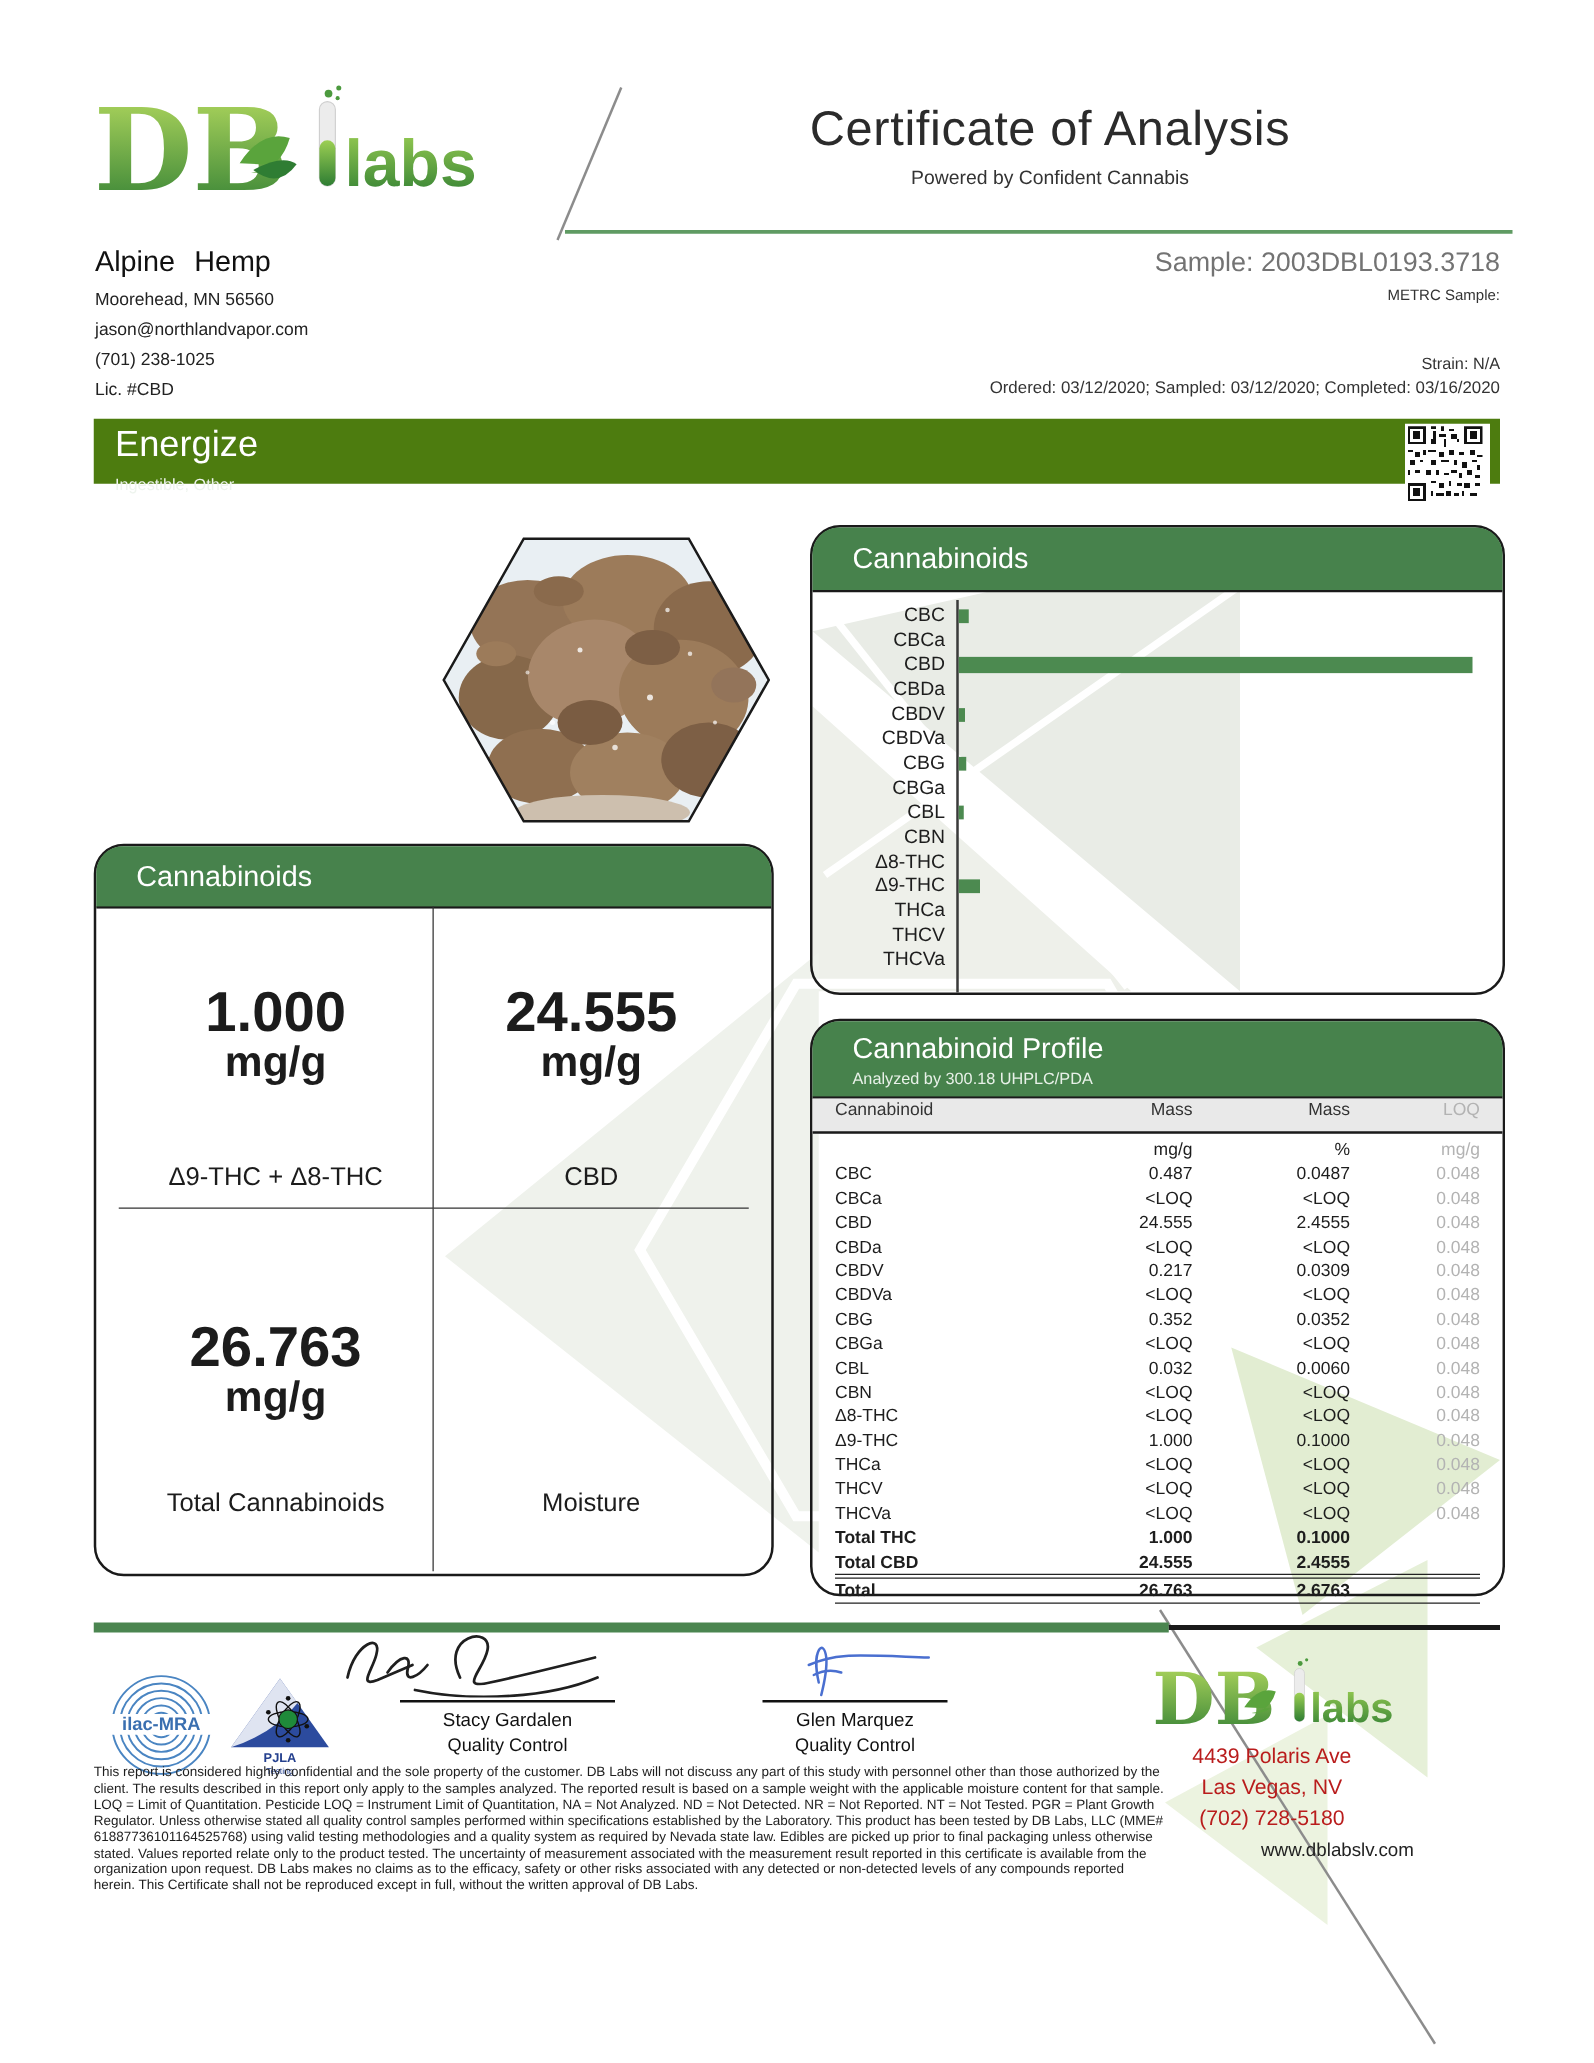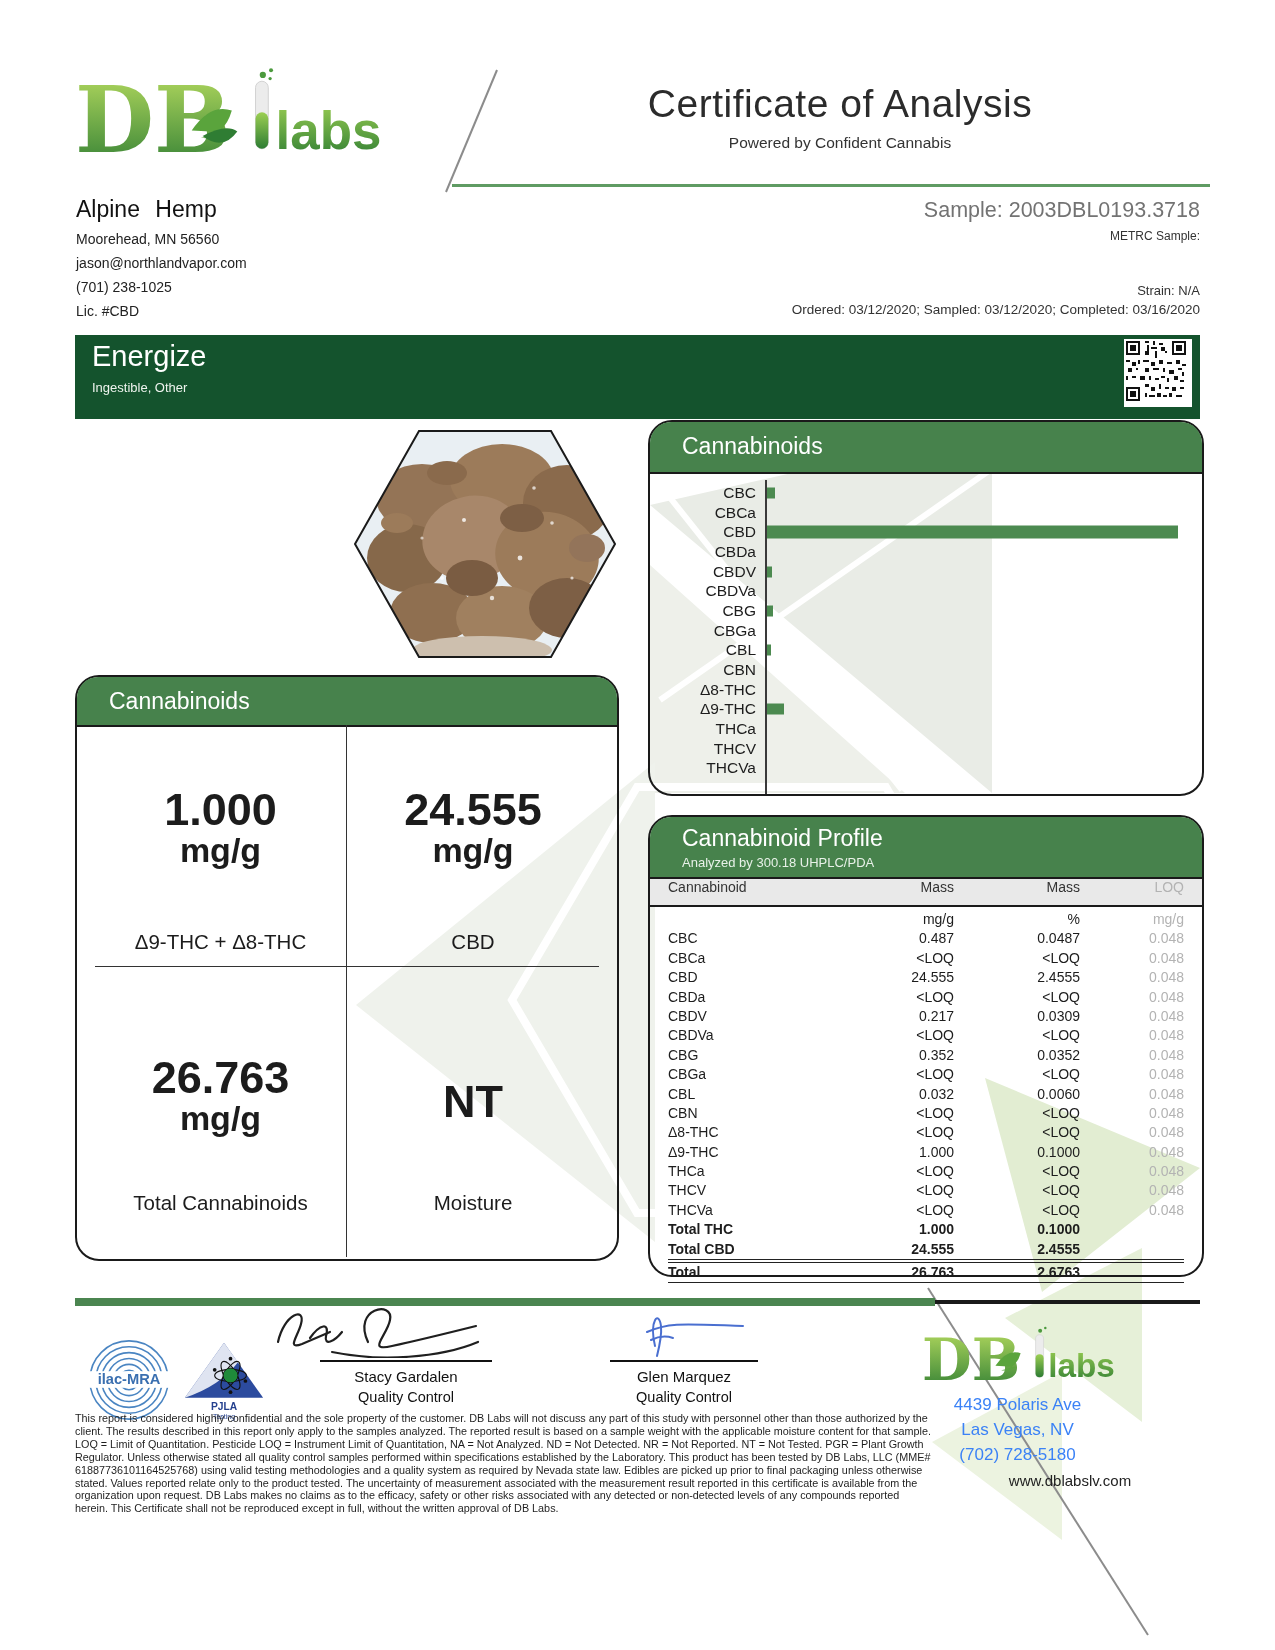--- a/index.html
+++ b/index.html
@@ -15,21 +15,21 @@
   .coa-title{font-size:39px;color:#2b2b2b;letter-spacing:0.5px;}
   .coa-sub{font-size:15.5px;color:#333;}
   .green-hr{height:3px;background:#5f9b63;}
   .right-info{text-align:right;}
   .sample-line{font-size:21.5px;color:#737373;}
   .metrc-line{font-size:12px;color:#333;margin-top:6px;}
   .strain-line{font-size:13px;color:#333;}
   .dates-line{font-size:13.5px;color:#333;margin-top:4px;}
 
   
-  .banner{left:75px;top:335px;width:1125px;height:84px;background:#14532d;}
+  .banner{left:75px;top:335px;width:1125px;height:52px;background:#4d7c0f;}
   .banner-title{font-size:29px;color:#fff;padding:5px 0 0 17px;}
   .banner-sub{font-size:13px;color:#eef4ee;padding:7px 0 0 17px;}
   .qr-box{position:absolute;right:8px;top:4px;width:64px;height:64px;background:#fff;padding:2px;}
 
   
   .panel{position:absolute;border:2px solid #1a1a1a;border-radius:24px;background:transparent;}
   .panel-head{background:#47824c;border-bottom:2px solid #1a1a1a;border-radius:21px 21px 0 0;
               color:#fff;}
   .panel-head .ttl{font-size:23px;padding:11px 0 0 32px;}
   .panel-head .sub{font-size:13px;padding:3px 0 0 32px;color:#e8f1e8;}
@@ -69,21 +69,21 @@
   .total-row{border-top:1.6px solid #222;border-bottom:1.6px solid #222;margin-top:2px;}
 
   
   .foot-green{left:75px;top:1298px;width:860px;height:8px;background:#4b8550;}
   .foot-black{left:935px;top:1300px;width:265px;height:4px;background:#1a1a1a;}
   .sig-line{height:1.6px;background:#111;}
   .sig-name{font-size:15px;color:#111;text-align:center;}
   .sig-title{font-size:14.5px;color:#111;text-align:center;margin-top:3px;}
   .disclaimer{left:75px;top:1412px;width:858px;font-size:10.8px;line-height:12.9px;color:#1e1e1e;
               text-align:left;}
-  .lab-addr{font-size:17px;color:#3b82f6;text-align:center;line-height:25px;}
+  .lab-addr{font-size:17px;color:#b91c1c;text-align:center;line-height:25px;}
   .lab-url{font-size:15px;color:#222;text-align:center;}
 </style>
 </head>
 <body>
 
 <div class="page">
 
   <svg class="wm" width="1275" height="1650">
     <polygon points="650,505 992,428 992,793" fill="#e9ece6"></polygon>
     <polygon points="650,793 650,565 905,793" fill="#eef0ea"></polygon>
@@ -348,23 +348,20 @@
         <div class="qlabel" style="bottom:12px;">CBD</div>
       </div>
       <div class="qcell br1">
         <div class="pad-t2">
           <div class="qval">26.763</div>
           <div class="qunit">mg/g</div>
         </div>
         <div class="qlabel" style="bottom:42px;">Total Cannabinoids</div>
       </div>
       <div class="qcell">
-        <div style="padding-top:112px;">
-          <div class="qval">NT</div>
-        </div>
         <div class="qlabel" style="bottom:42px;">Moisture</div>
       </div>
     </div>
   </div>
 
   <div class="panel z1" style="left:648px;top:815px;width:552px;height:458px;">
     <div class="panel-head" style="height:60px;">
       <div class="ttl" style="padding-top:8px;">Cannabinoid Profile</div>
       <div class="sub">Analyzed by 300.18 UHPLC/PDA</div>
     </div>

